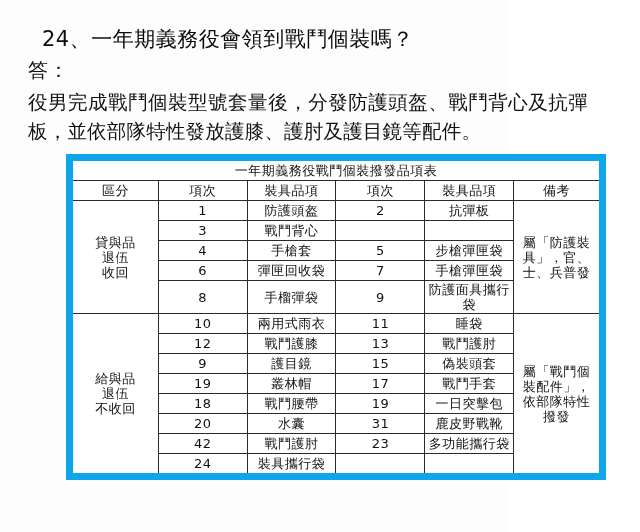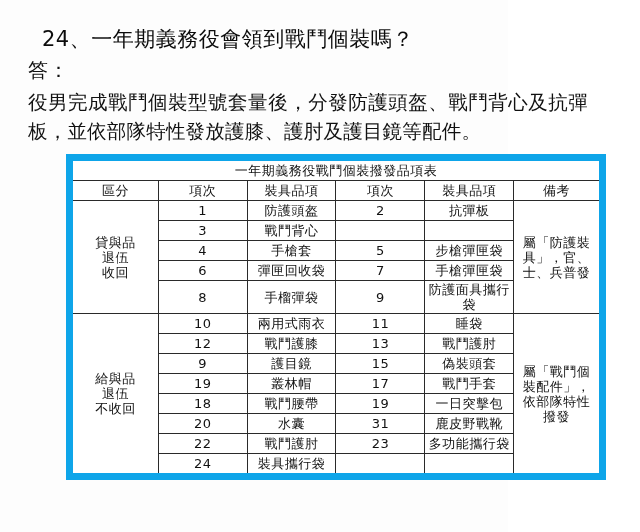--- a/index.html
+++ b/index.html
@@ -178,21 +178,21 @@
             <td>19</td>
             <td>一日突擊包</td>
           </tr>
           <tr>
             <td>20</td>
             <td>水囊</td>
             <td>31</td>
             <td>鹿皮野戰靴</td>
           </tr>
           <tr>
-            <td>22</td>
+            <td>42</td>
             <td>戰鬥護肘</td>
             <td>23</td>
             <td>多功能攜行袋</td>
           </tr>
           <tr>
             <td>24</td>
             <td>裝具攜行袋</td>
             <td></td>
             <td></td>
           </tr>

